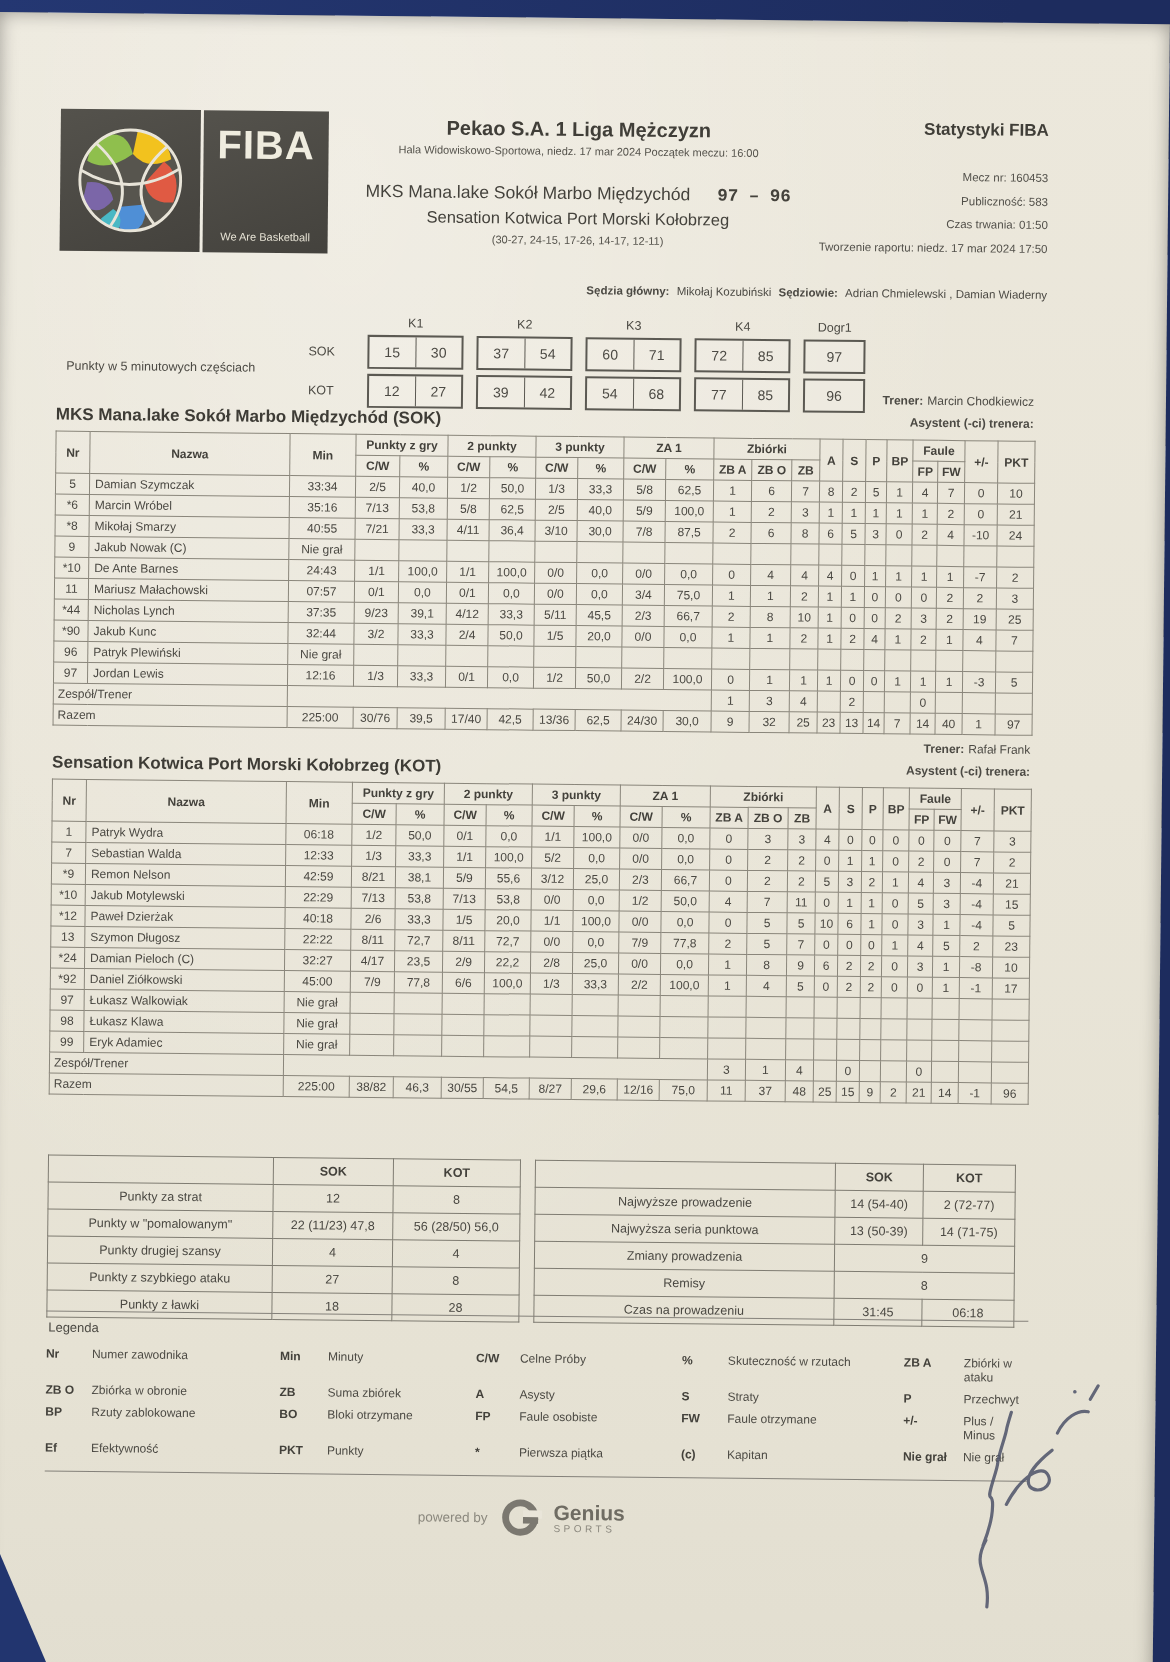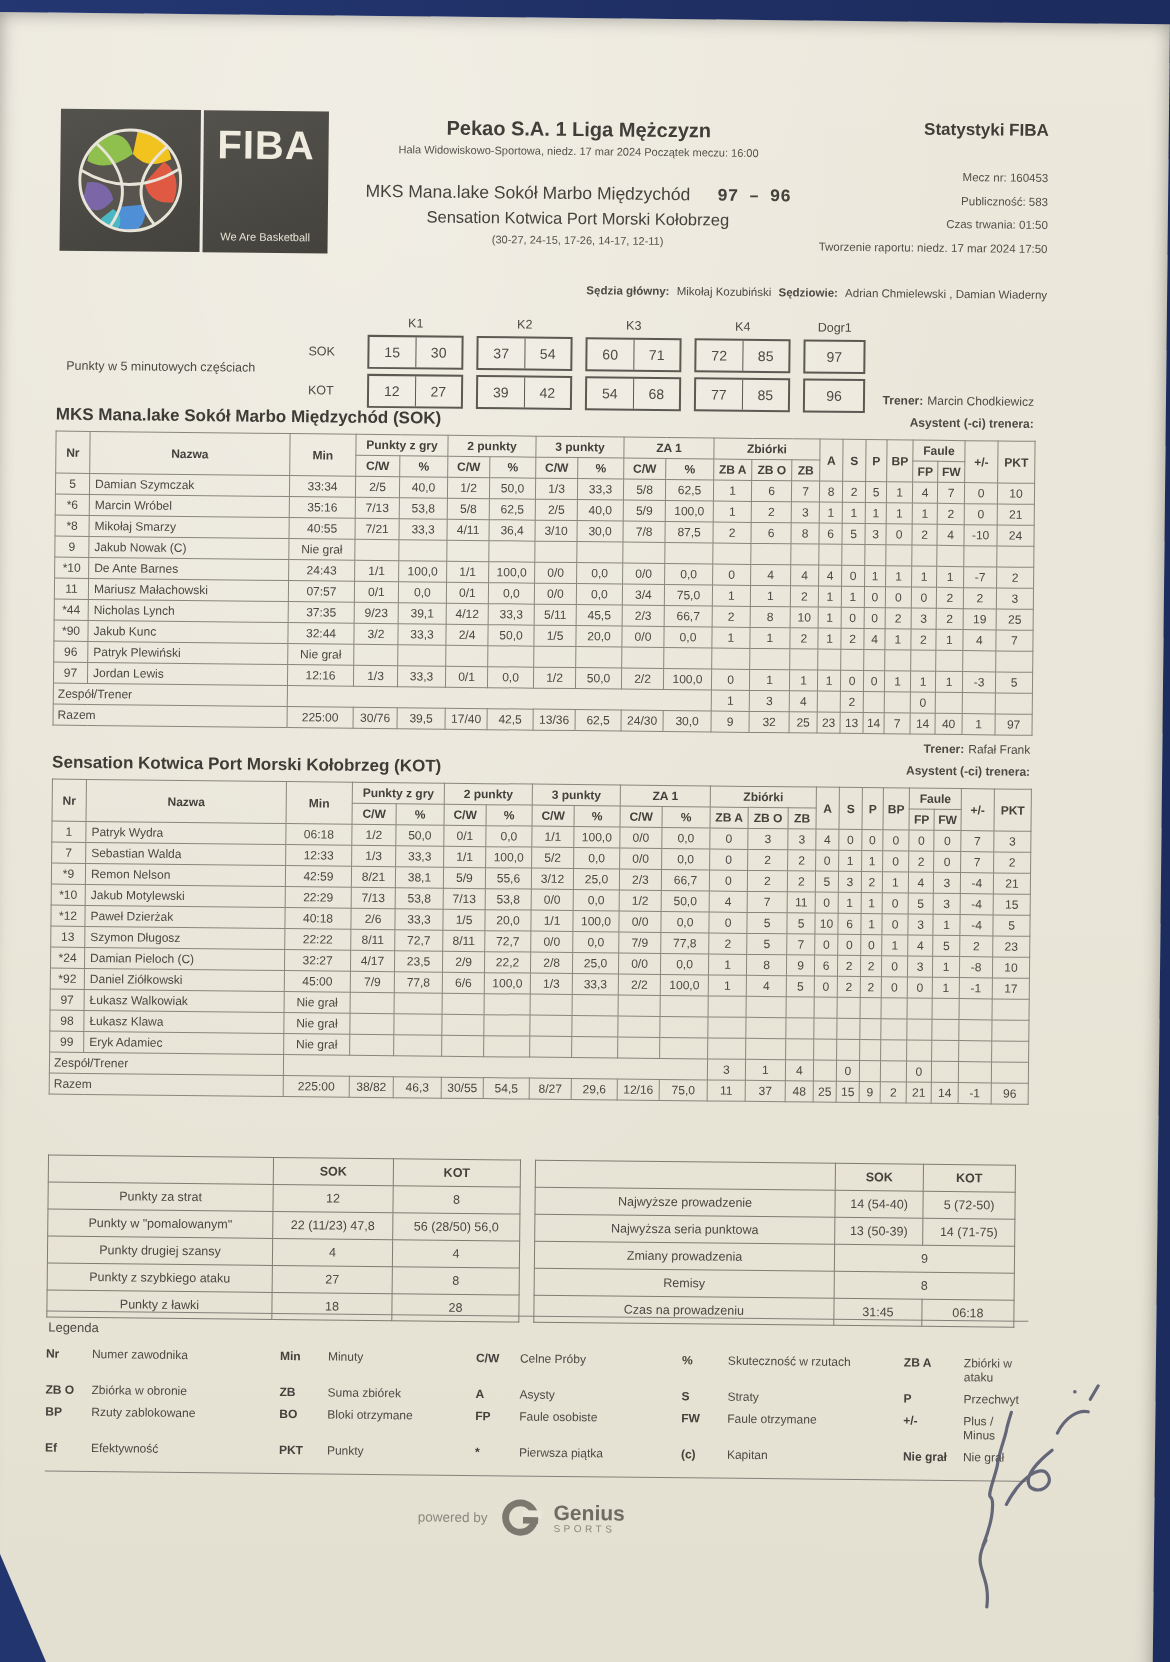--- a/index.html
+++ b/index.html
@@ -986,21 +986,21 @@
               <tr>
                 <th></th>
                 <th>SOK</th>
                 <th>KOT</th>
               </tr>
             </thead>
             <tbody>
               <tr>
                 <td>Najwyższe prowadzenie</td>
                 <td>14 (54-40)</td>
-                <td>5 (72-50)</td>
+                <td>2 (72-77)</td>
               </tr>
               <tr>
                 <td>Najwyższa seria punktowa</td>
                 <td>13 (50-39)</td>
                 <td>14 (71-75)</td>
               </tr>
               <tr>
                 <td>Zmiany prowadzenia</td>
                 <td colspan="2">9</td>
               </tr>

